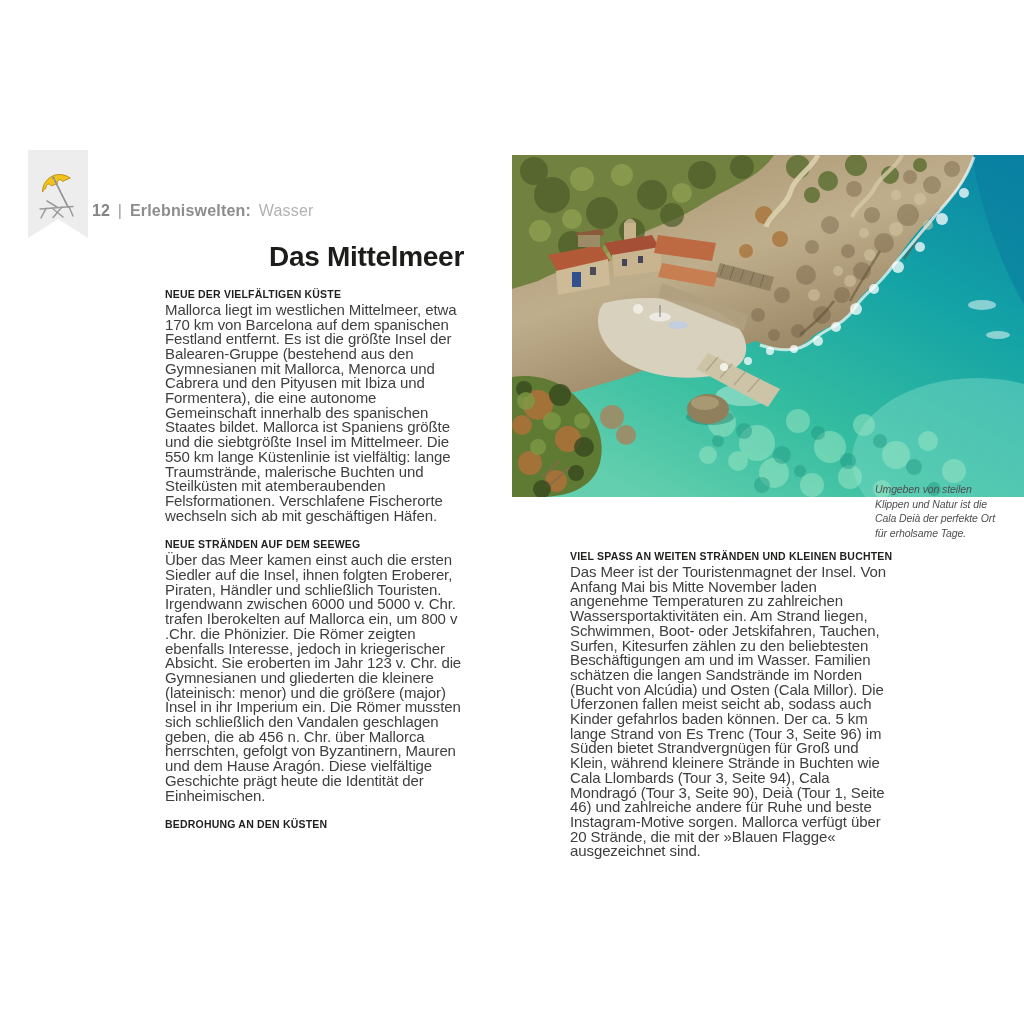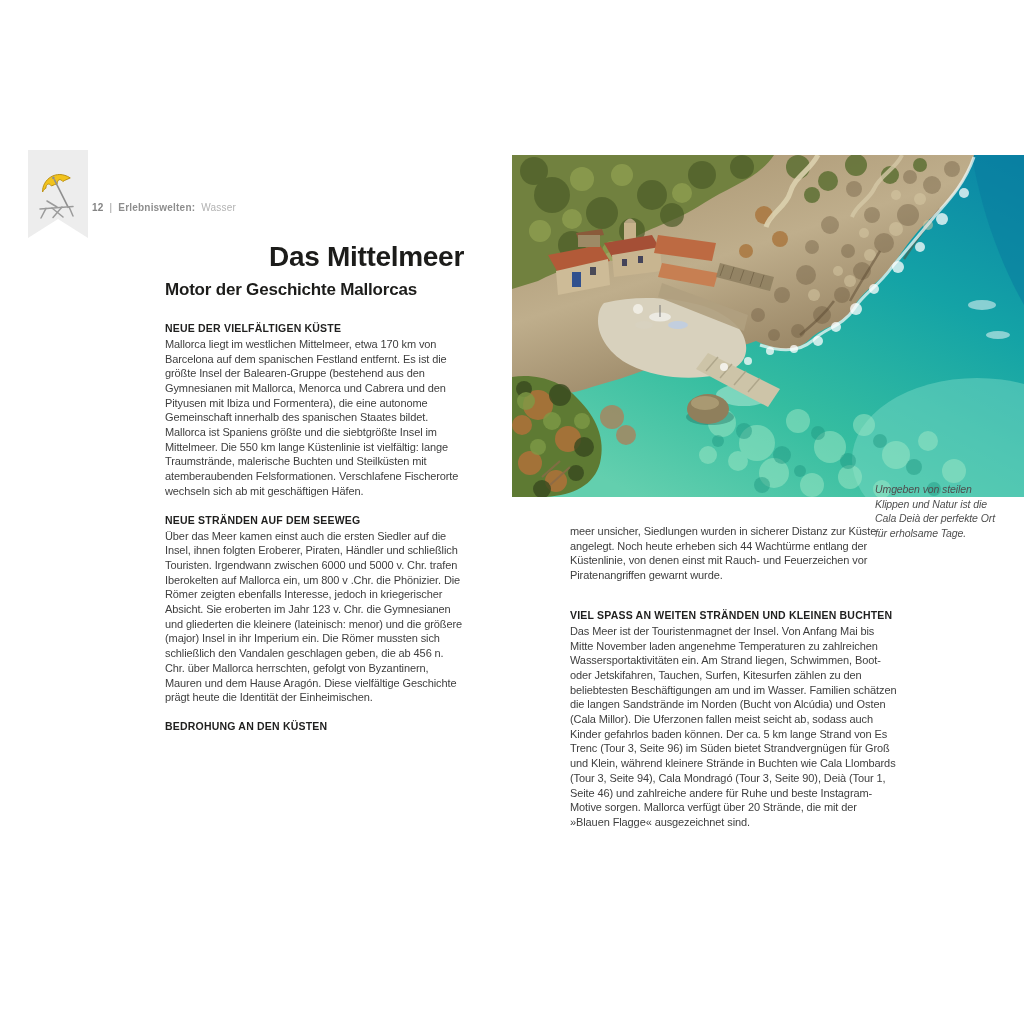--- a/index.html
+++ b/index.html
@@ -12,21 +12,21 @@
 
   
   .bookmark {
     position: absolute; left: 28px; top: 150px; width: 60px; height: 88px;
   }
   .bookmark svg { display: block; }
 
   
   .meta-header {
     position: absolute; left: 92px; top: 202px;
-    font-size: 10px; letter-spacing: 0.2px; color: #8a8a8a;
+    font-size: 16px; letter-spacing: 0.2px; color: #8a8a8a;
   }
   .meta-header .pg { font-weight: 700; color: #848484; }
   .meta-header .divider { color: #9a9a9a; margin: 0 3px; }
   .meta-header .sec { font-weight: 700; color: #8d8d8d; }
   .meta-header .topic { color: #b2b2b2; margin-left: 3px; }
 
   
   .left-col {
     position: absolute; left: 165px; top: 242px; width: 299px;
     color: #3e3e3e;
@@ -41,21 +41,21 @@
   }
   .intro {
     color: #0f82a2; font-size: 11px; line-height: 14.9px;
     font-weight: 700; margin: 0 0 18px 0; letter-spacing: -0.1px;
   }
   .sec-h {
     font-size: 10.5px; font-weight: 700; color: #1f1f1e;
     letter-spacing: 0.2px; margin: 15px 0 3px 0; white-space: nowrap;
   }
   .sec-b {
-    font-size: 11px; line-height: 14.7px; margin: 0;
+    font-size: 15px; line-height: 14.7px; margin: 0;
     color: #3e3e3e; letter-spacing: -0.1px;
   }
 
   
   .photo {
     position: absolute; left: 512px; top: 155px; width: 512px; height: 342px;
     overflow: hidden;
   }
   .photo svg { display: block; width: 100%; height: 100%; }
 
@@ -102,21 +102,20 @@
 
   <div class="meta-header">
     <span class="pg">12</span>
     <span class="divider">|</span>
     <span class="sec">Erlebniswelten:</span>
     <span class="topic">Wasser</span>
   </div>
 
   <div class="left-col">
     <h1 class="article-title">Das Mittelmeer</h1>
-    <h2 class="article-subtitle">Motor der Geschichte Mallorcas</h2>
 
     <h3 class="sec-h">NEUE DER VIELFÄLTIGEN KÜSTE</h3>
     <p class="sec-b">Mallorca liegt im westlichen Mittelmeer, etwa 170 km von Barcelona auf dem spanischen Festland entfernt. Es ist die größte Insel der Balearen-Gruppe (bestehend aus den Gymnesianen mit Mallorca, Menorca und Cabrera und den Pityusen mit Ibiza und Formentera), die eine autonome Gemeinschaft innerhalb des spanischen Staates bildet. Mallorca ist Spaniens größte und die siebtgrößte Insel im Mittelmeer. Die 550 km lange Küstenlinie ist vielfältig: lange Traumstrände, malerische Buchten und Steilküsten mit atemberaubenden Felsformationen. Verschlafene Fischerorte wechseln sich ab mit geschäftigen Häfen.</p>
 
     <h3 class="sec-h">NEUE STRÄNDEN AUF DEM SEEWEG</h3>
     <p class="sec-b">Über das Meer kamen einst auch die ersten Siedler auf die Insel, ihnen folgten Eroberer, Piraten, Händler und schließlich Touristen. Irgendwann zwischen 6000 und 5000 v. Chr. trafen Iberokelten auf Mallorca ein, um 800 v .Chr. die Phönizier. Die Römer zeigten ebenfalls Interesse, jedoch in kriegerischer Absicht. Sie eroberten im Jahr 123 v. Chr. die Gymnesianen und gliederten die kleinere (lateinisch: menor) und die größere (major) Insel in ihr Imperium ein. Die Römer mussten sich schließlich den Vandalen geschlagen geben, die ab 456 n. Chr. über Mallorca herrschten, gefolgt von Byzantinern, Mauren und dem Hause Aragón. Diese vielfältige Geschichte prägt heute die Identität der Einheimischen.</p>
 
     <h3 class="sec-h">BEDROHUNG AN DEN KÜSTEN</h3>
   </div>
 
@@ -325,19 +324,18 @@
       </g>
       <path d="M30,322 L48,306 M38,330 L58,312" stroke="#8a6a48" stroke-width="2" opacity="0.8"></path>
       <circle cx="100" cy="262" r="12" fill="#a08a64" opacity="0.9"></circle>
       <circle cx="114" cy="280" r="10" fill="#a08a64" opacity="0.9"></circle>
     </svg>
   </div>
 
   <div class="caption">Umgeben von steilen Klippen und Natur ist die Cala Deià der perfekte Ort für erholsame Tage.</div>
 
   <div class="right-col">
-    <p class="sec-b">meer unsicher, Siedlungen wurden in sicherer Distanz zur Küste angelegt. Noch heute erheben sich 44 Wachtürme entlang der Küstenlinie, von denen einst mit Rauch- und Feuerzeichen vor Piratenangriffen gewarnt wurde.</p>
 
     <h3 class="sec-h">VIEL SPASS AN WEITEN STRÄNDEN UND KLEINEN BUCHTEN</h3>
     <p class="sec-b">Das Meer ist der Touristenmagnet der Insel. Von Anfang Mai bis Mitte November laden angenehme Temperaturen zu zahlreichen Wassersportaktivitäten ein. Am Strand liegen, Schwimmen, Boot- oder Jetskifahren, Tauchen, Surfen, Kitesurfen zählen zu den beliebtesten Beschäftigungen am und im Wasser. Familien schätzen die langen Sandstrände im Norden (Bucht von Alcúdia) und Osten (Cala Millor). Die Uferzonen fallen meist seicht ab, sodass auch Kinder gefahrlos baden können. Der ca. 5 km lange Strand von Es Trenc (Tour 3, Seite 96) im Süden bietet Strandvergnügen für Groß und Klein, während kleinere Strände in Buchten wie Cala Llombards (Tour 3, Seite 94), Cala Mondragó (Tour 3, Seite 90), Deià (Tour 1, Seite 46) und zahlreiche andere für Ruhe und beste Instagram-Motive sorgen. Mallorca verfügt über 20 Strände, die mit der »Blauen Flagge« ausgezeichnet sind.</p>
   </div>
 
 </div>
 
 </body></html>

